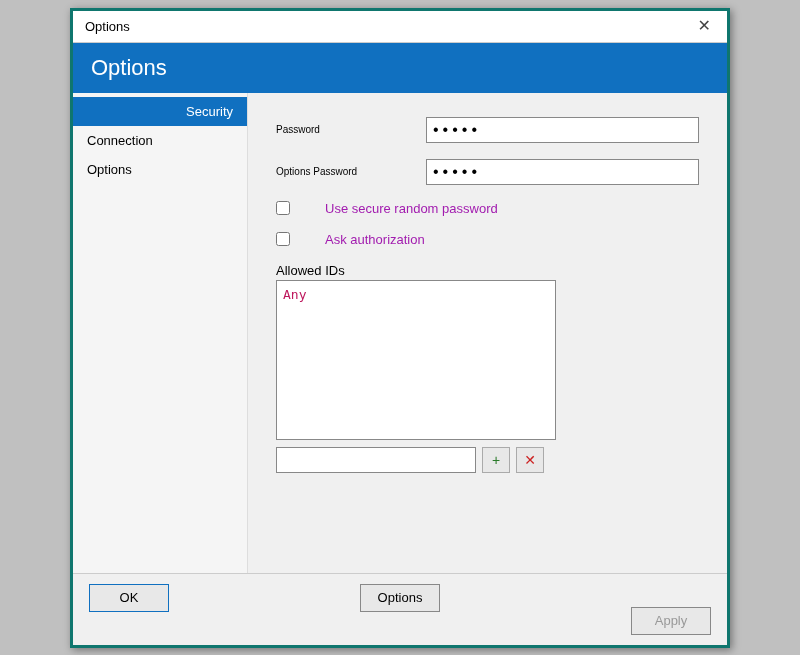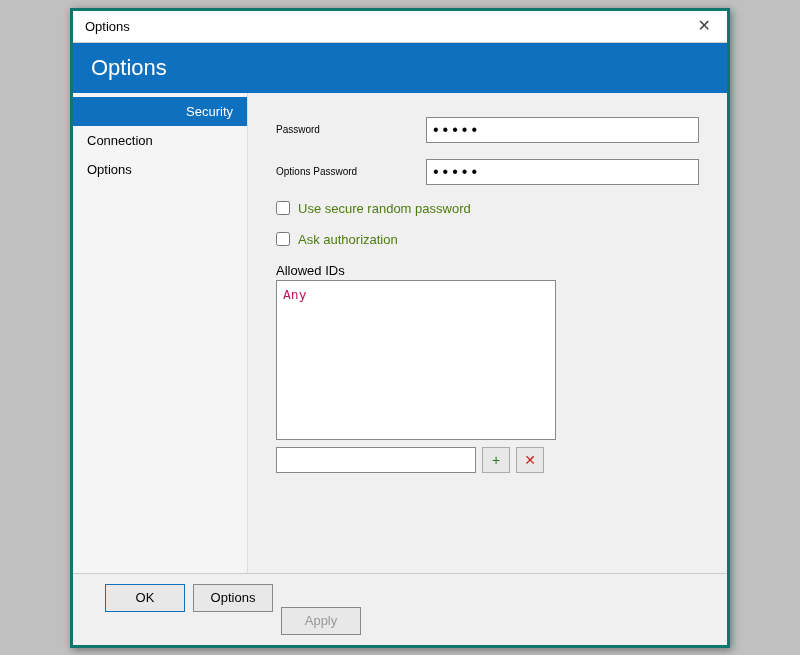--- a/index.html
+++ b/index.html
@@ -105,21 +105,22 @@
       gap: 8px;
       margin-left: 0;
     }
     .checkbox-row input[type="checkbox"] {
       width: 14px;
       height: 14px;
       cursor: pointer;
     }
     .checkbox-label {
       font-size: 13px;
-      color: #4d7c0f;
+      color: #a21caf;
+      margin-left: 27px;
     }
     .section-label {
       font-size: 13px;
       color: #000;
       font-weight: normal;
     }
     .allowed-ids-box {
       width: 280px;
       height: 160px;
       border: 1px solid #888;
@@ -153,23 +154,23 @@
       display: flex;
       align-items: center;
       justify-content: center;
       font-size: 14px;
       color: #555;
     }
     .icon-btn.add { color: #2a7a2a; }
     .icon-btn.remove { color: #cc2222; }
     .footer {
       border-top: 1px solid #ccc;
-      padding: 10px 32px;
-      display: flex;
-      justify-content: flex-start;
+      padding: 10px 16px;
+      display: flex;
+      justify-content: space-between;
       gap: 8px;
       background: #f0f0f0;
     }
     .footer-btn {
       min-width: 80px;
       height: 28px;
       border: 1px solid #888;
       background: #e8e8e8;
       cursor: pointer;
       font-size: 13px;

